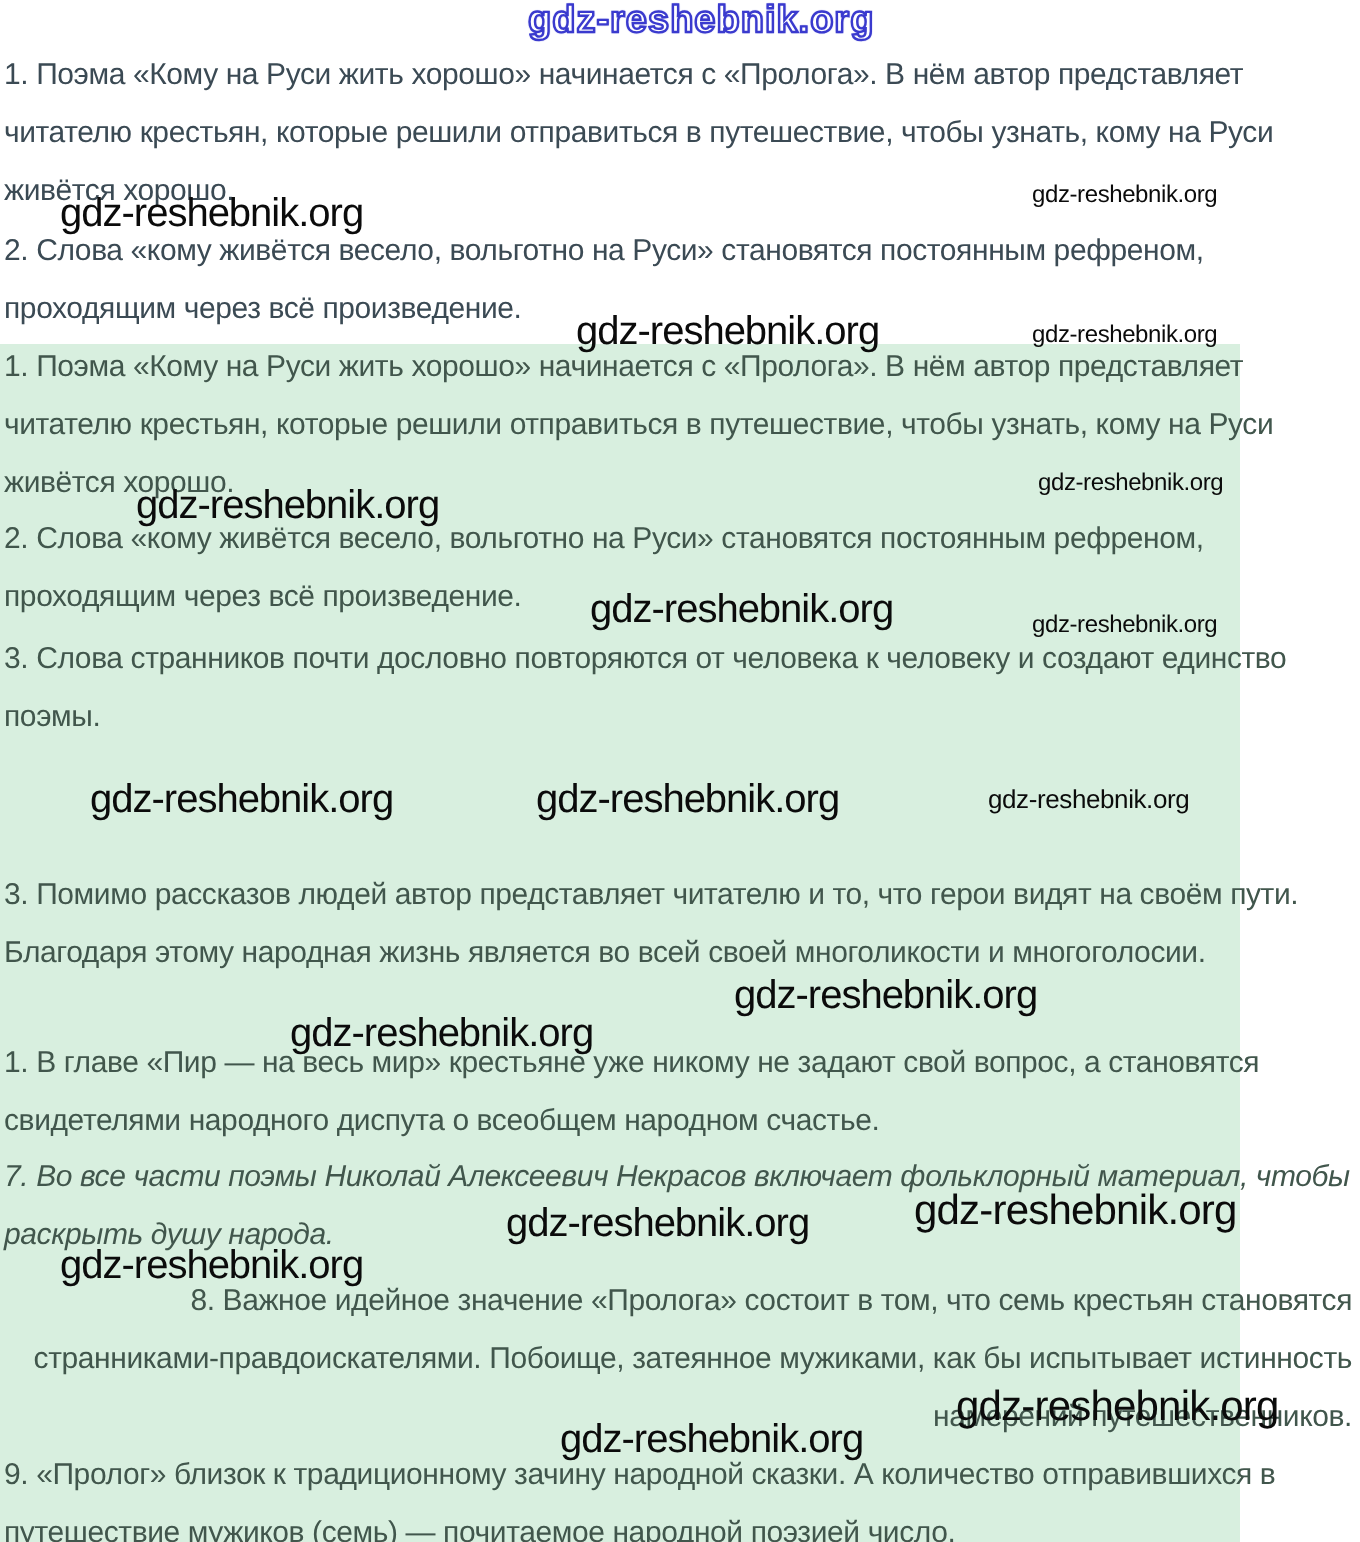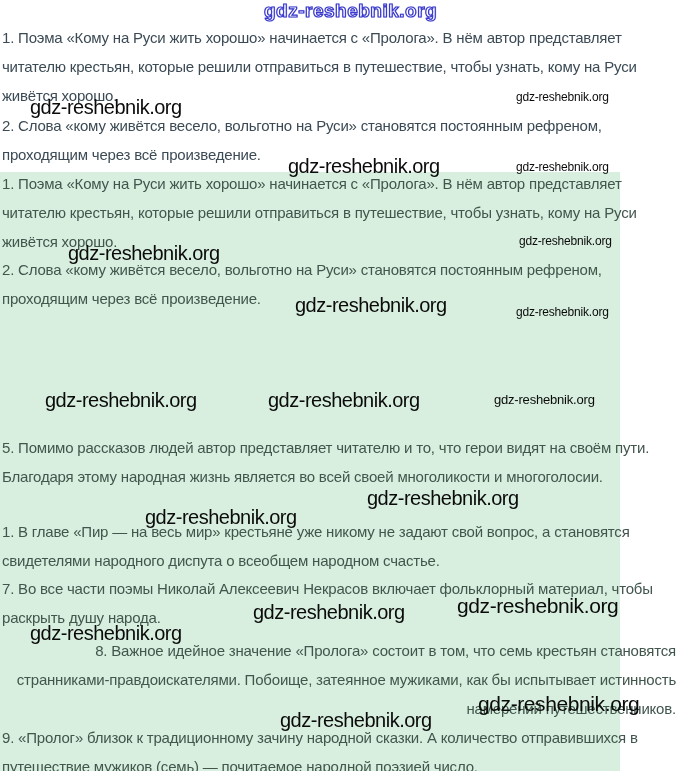--- a/index.html
+++ b/index.html
@@ -68,23 +68,24 @@
 <div class="page">
 
   <div class="section white">
     <p class="para" style="top:23px;">1. Поэма «Кому на Руси жить хорошо» начинается с «Пролога». В нём автор представляет читателю крестьян, которые решили отправиться в путешествие, чтобы узнать, кому на Руси живётся хорошо.</p>
     <p class="para" style="top:111px;">2. Слова «кому живётся весело, вольготно на Руси» становятся постоянным рефреном, проходящим через всё произведение.</p>
   </div>
 
   <div class="section green">
     <p class="para" style="top:-3px;">1. Поэма «Кому на Руси жить хорошо» начинается с «Пролога». В нём автор представляет читателю крестьян, которые решили отправиться в путешествие, чтобы узнать, кому на Руси живётся хорошо.</p>
     <p class="para" style="top:83px;">2. Слова «кому живётся весело, вольготно на Руси» становятся постоянным рефреном, проходящим через всё произведение.</p>
-    <p class="para" style="top:261px;">5. Помимо рассказов людей автор представляет читателю и то, что герои видят на своём пути. Благодаря этому народная жизнь является во всей своей многоликости и многоголосии.</p>
+    <p class="para" style="top:143px;">3. Слова странников почти дословно повторяются от человека к человеку и создают единство поэмы.</p>
+    <p class="para" style="top:261px;">3. Помимо рассказов людей автор представляет читателю и то, что герои видят на своём пути. Благодаря этому народная жизнь является во всей своей многоликости и многоголосии.</p>
     <p class="para" style="top:345px;">1. В главе «Пир — на весь мир» крестьяне уже никому не задают свой вопрос, а становятся свидетелями народного диспута о всеобщем народном счастье.</p>
-    <p class="para" style="top:402px;">7. Во все части поэмы Николай Алексеевич Некрасов включает фольклорный материал, чтобы раскрыть душу народа.</p>
+    <p class="para" style="top:402px;font-style:italic;">7. Во все части поэмы Николай Алексеевич Некрасов включает фольклорный материал, чтобы раскрыть душу народа.</p>
     <p class="para" style="top:464px;text-align:right;">8. Важное идейное значение «Пролога» состоит в том, что семь крестьян становятся странниками-правдоискателями. Побоище, затеянное мужиками, как бы испытывает истинность намерений путешественников.</p>
     <p class="para" style="top:551px;">9. «Пролог» близок к традиционному зачину народной сказки. А количество отправившихся в путешествие мужиков (семь) — почитаемое народной поэзией число.</p>
   </div>
 
   <span class="wm wm-blue" style="left:264px; top:1px;">gdz-reshebnik.org</span>
 
   <span class="wm wm-sm" style="left:516px; top:91px;">gdz-reshebnik.org</span>
   <span class="wm wm-lg" style="left:30px;  top:96px;">gdz-reshebnik.org</span>
 
   <span class="wm wm-lg" style="left:288px; top:155px;">gdz-reshebnik.org</span>

